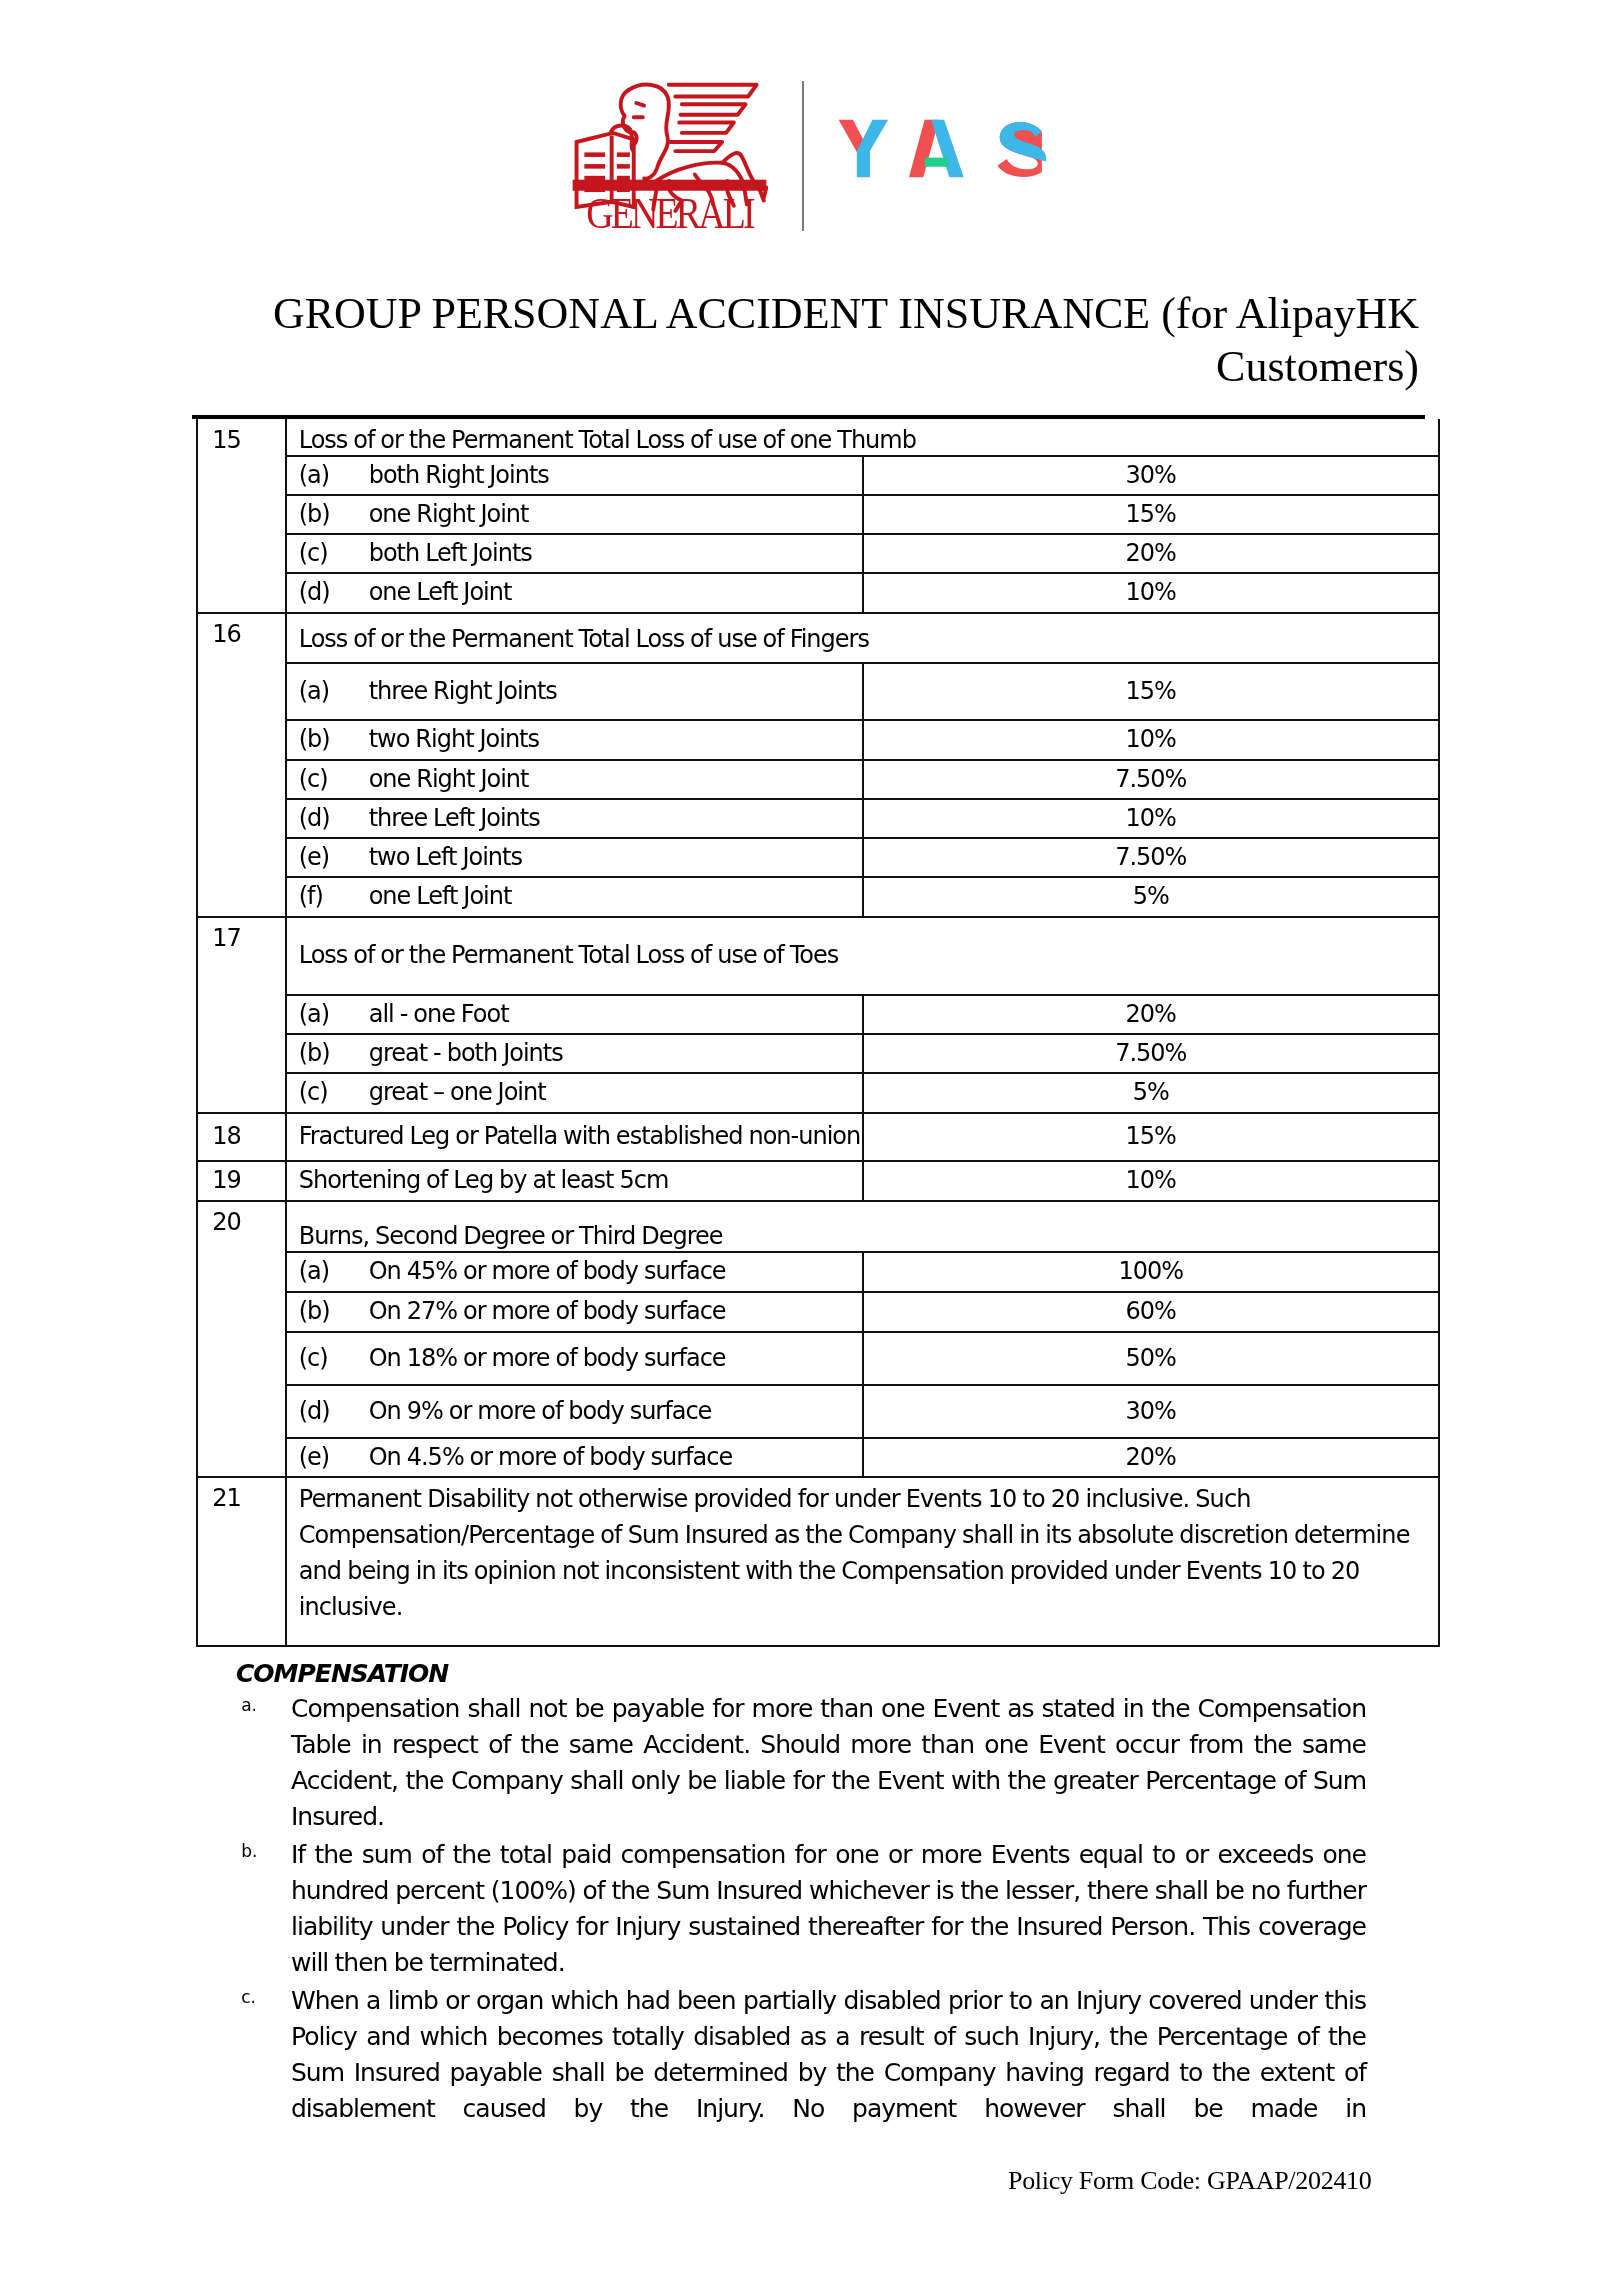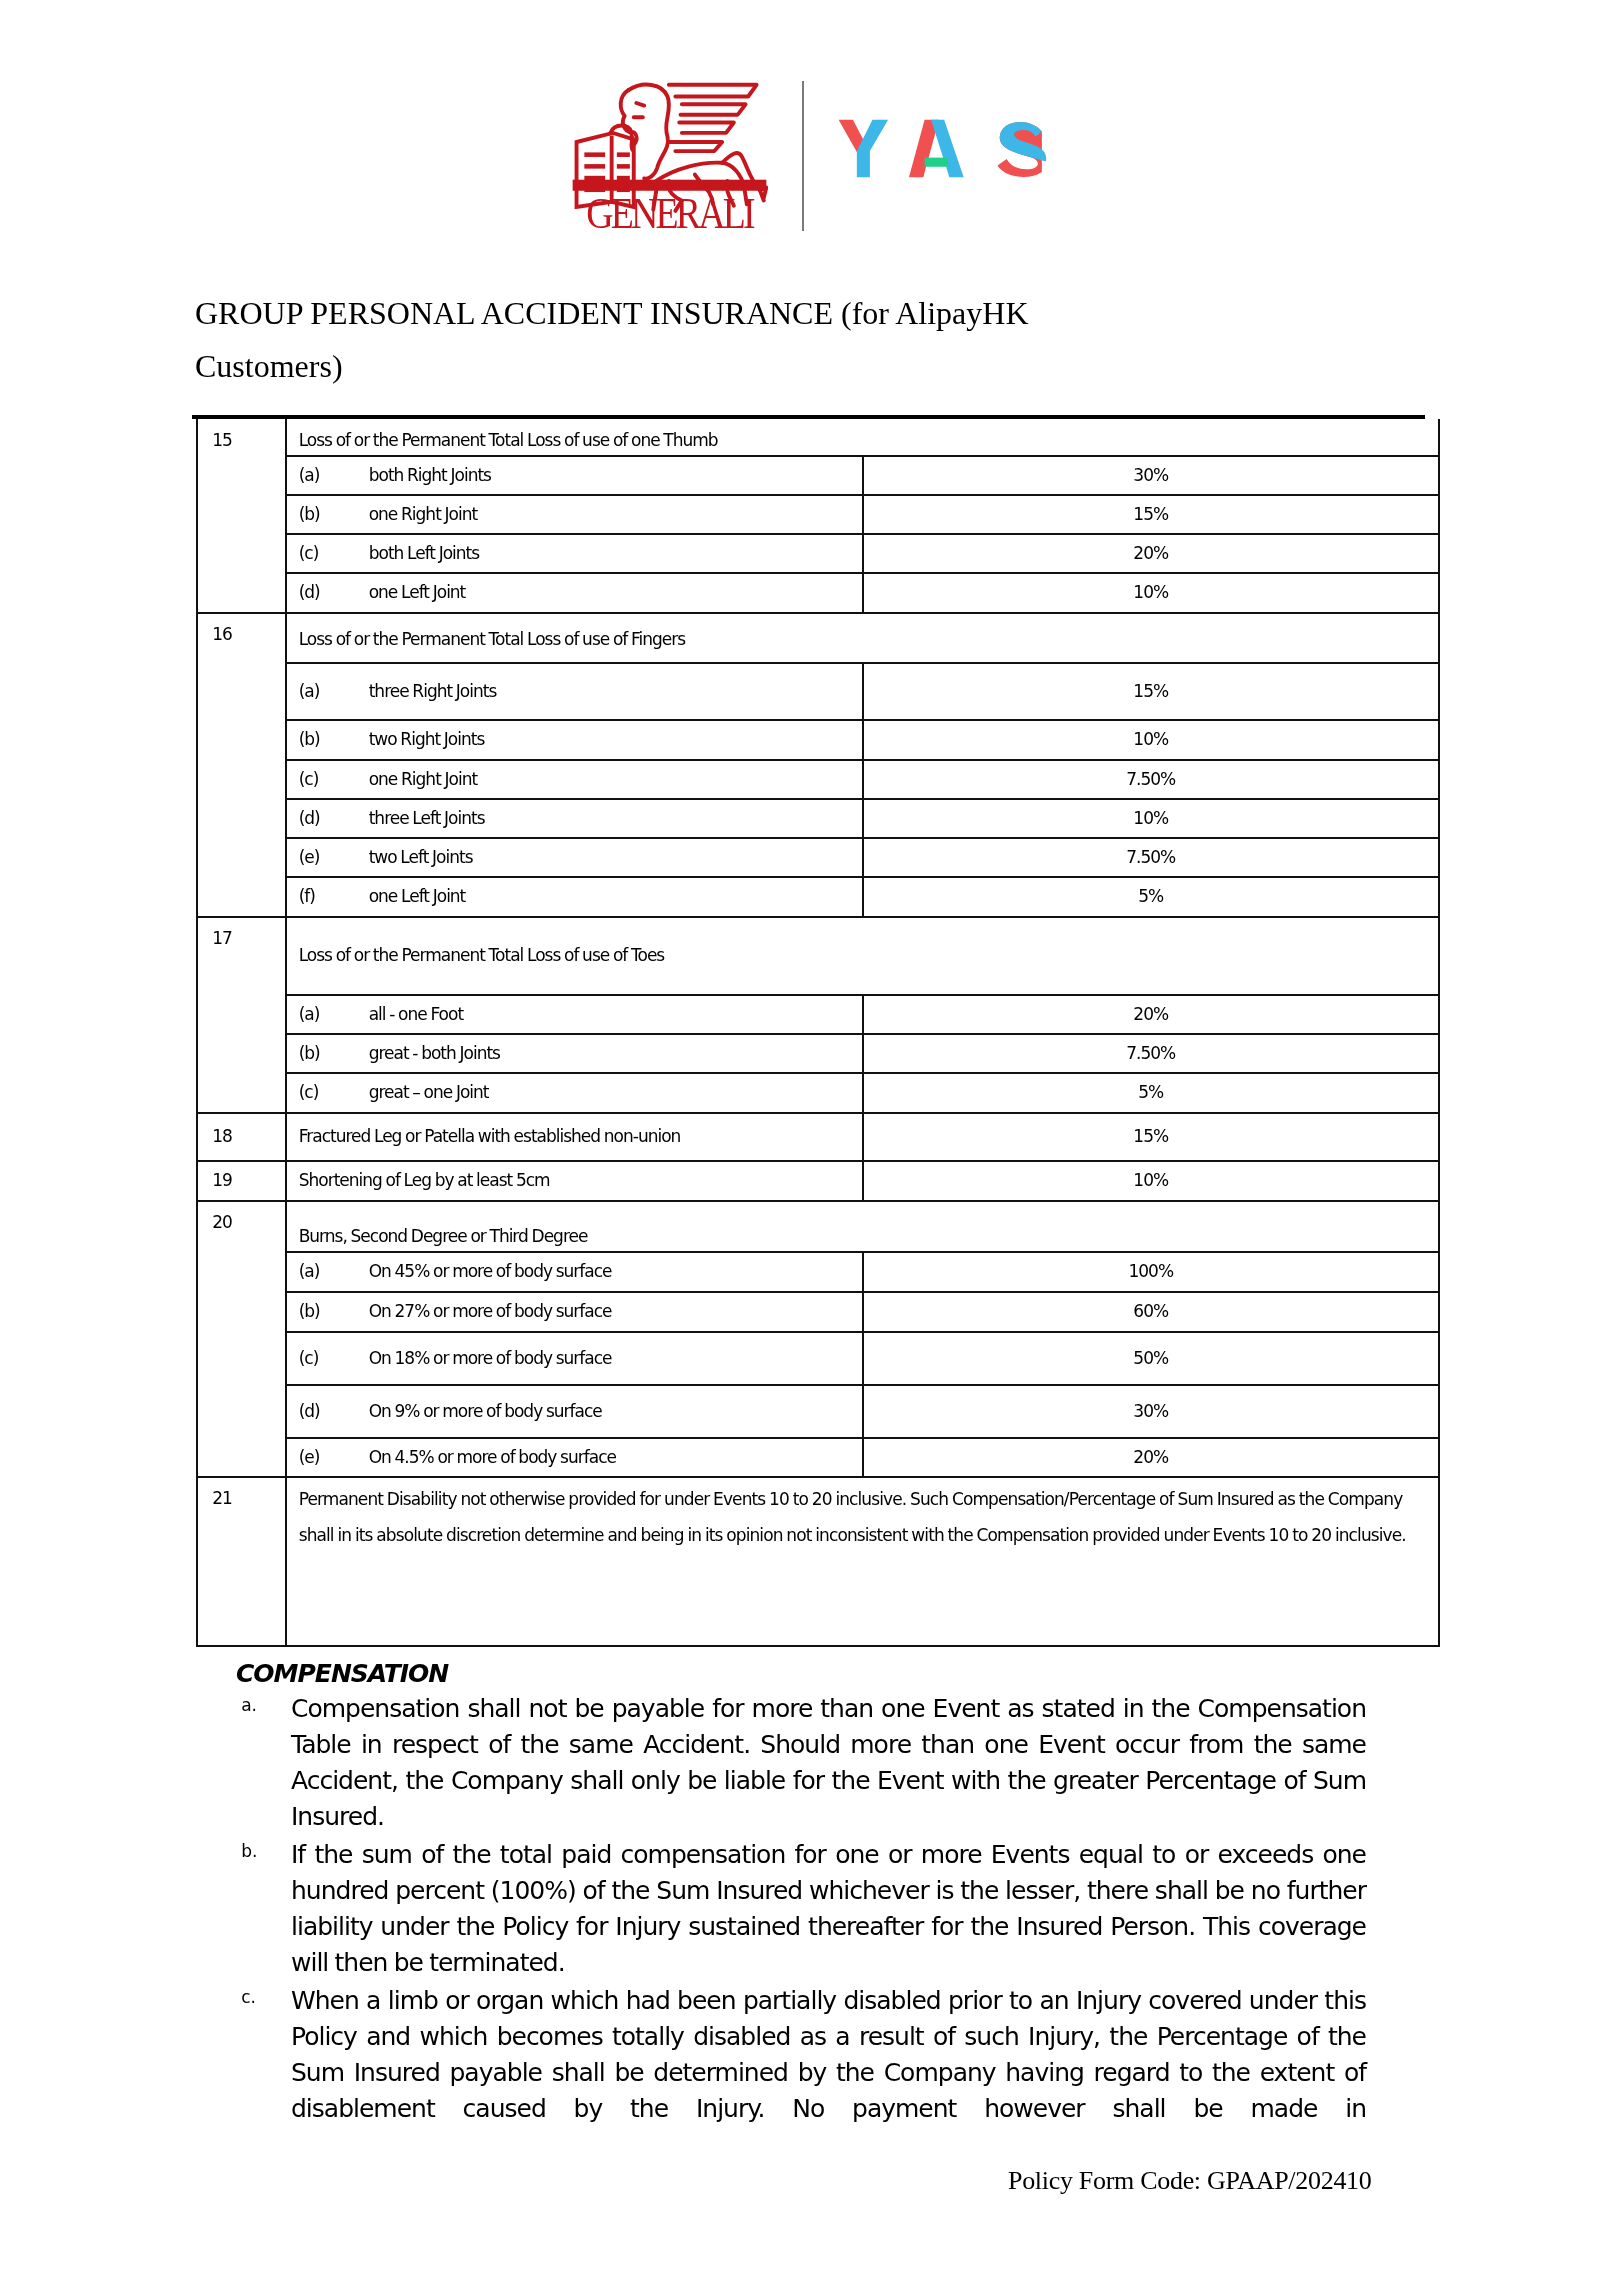--- a/index.html
+++ b/index.html
@@ -7,34 +7,34 @@
   .abs { position: absolute; }
 
   
   #generali-logo { left: 571px; top: 77px; width: 197px; height: 156px; }
   #logo-separator { left: 802px; top: 81px; width: 2px; height: 150px; background: #7a7a7a; }
   #yas-logo { left: 836px; top: 117px; width: 215px; height: 63px; }
 
   
   #doc-title {
     left: 195px; top: 287px; width: 1224px;
-    text-align: left;
+    text-align: right;
     font-family: "Liberation Serif", serif;
-    font-size: 32px; line-height: 53px; color: #000;
+    font-size: 44px; line-height: 53px; color: #000;
   }
 
   
   #top-rule { left: 192px; top: 415px; width: 1233px; height: 3.9px; background: #000; }
   #benefit-table {
     left: 196px; top: 419px;
     border-collapse: collapse;
     table-layout: fixed;
     width: 1244px;
     font-family: "DejaVu Sans", sans-serif;
-    font-size: 17px;
+    font-size: 24px;
     letter-spacing: -1px;
     word-spacing: -0.7px;
   }
   #benefit-table td {
     border: 2px solid #111;
     padding: 0 0 0 11.7px;
     vertical-align: middle;
     overflow: hidden;
     white-space: nowrap;
     line-height: 29px;

